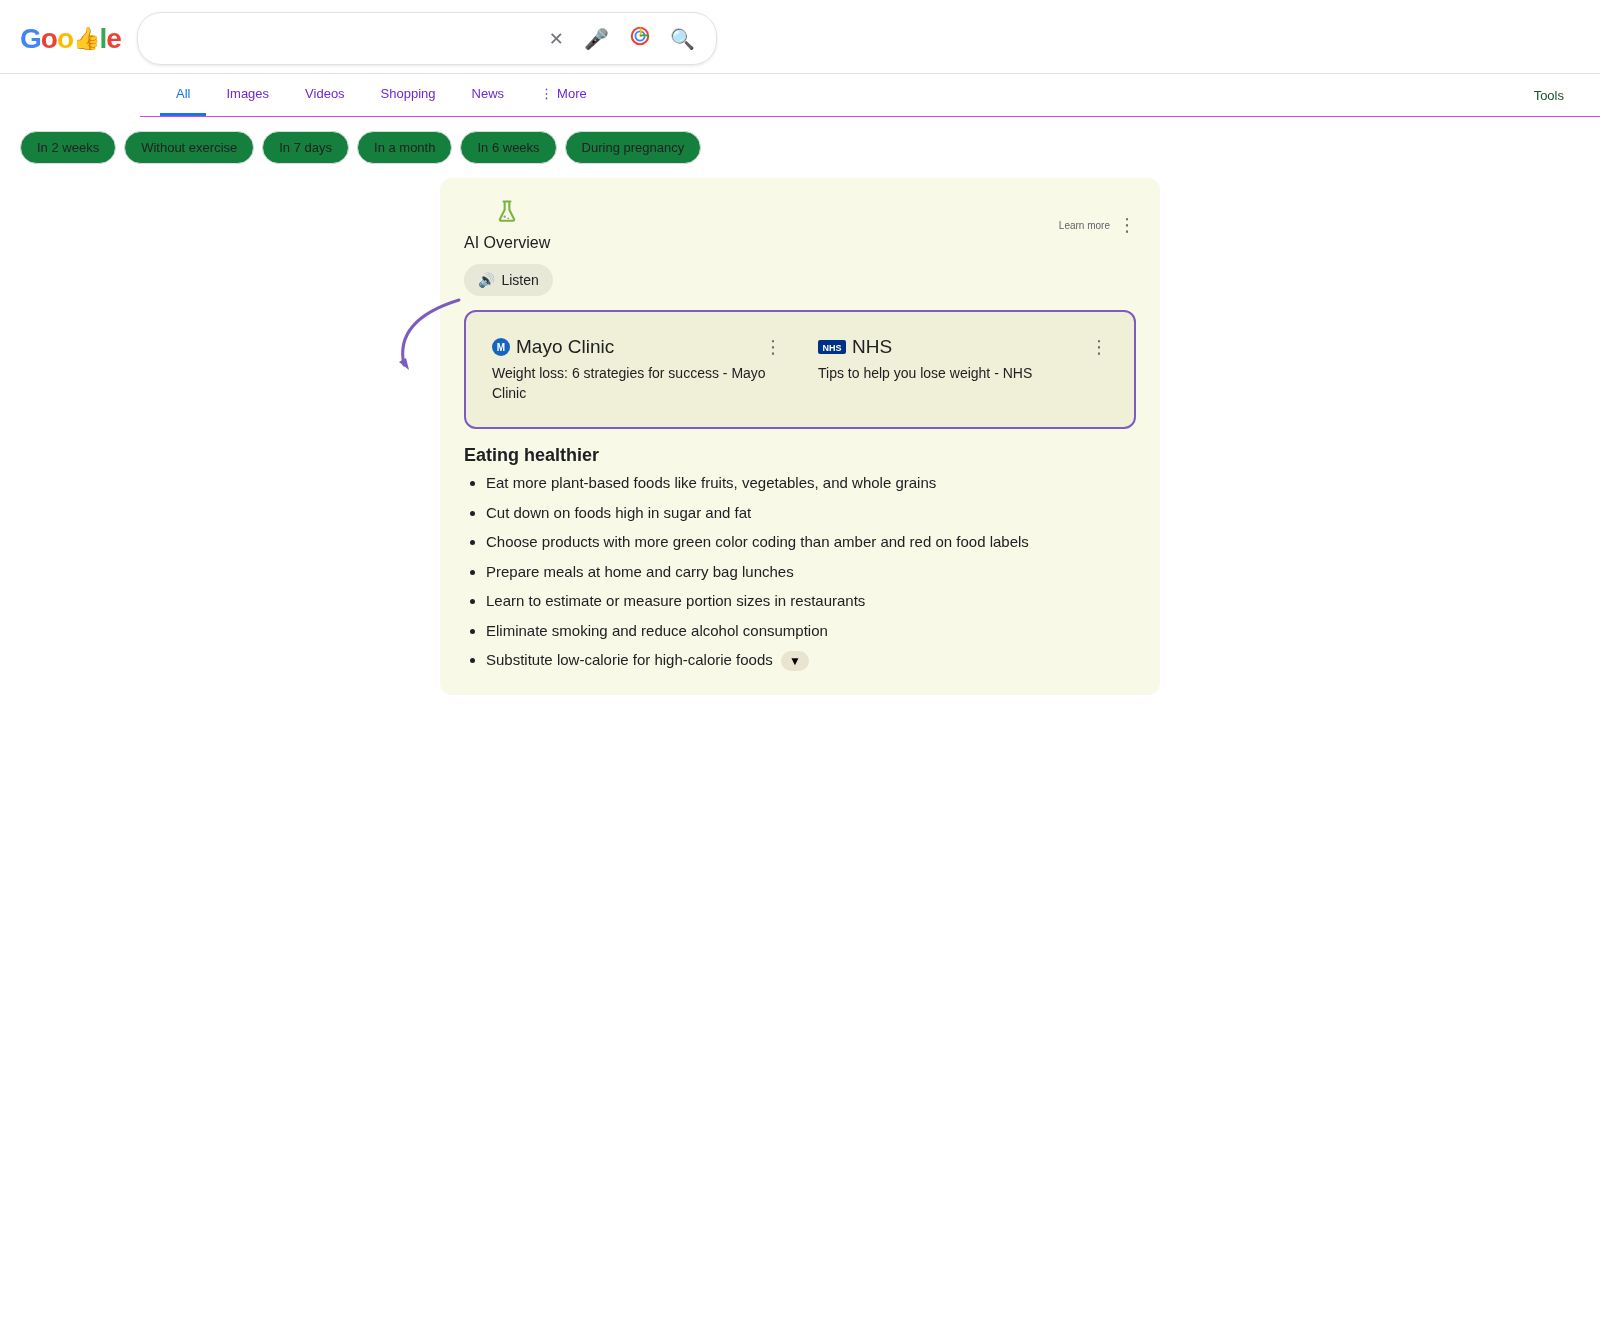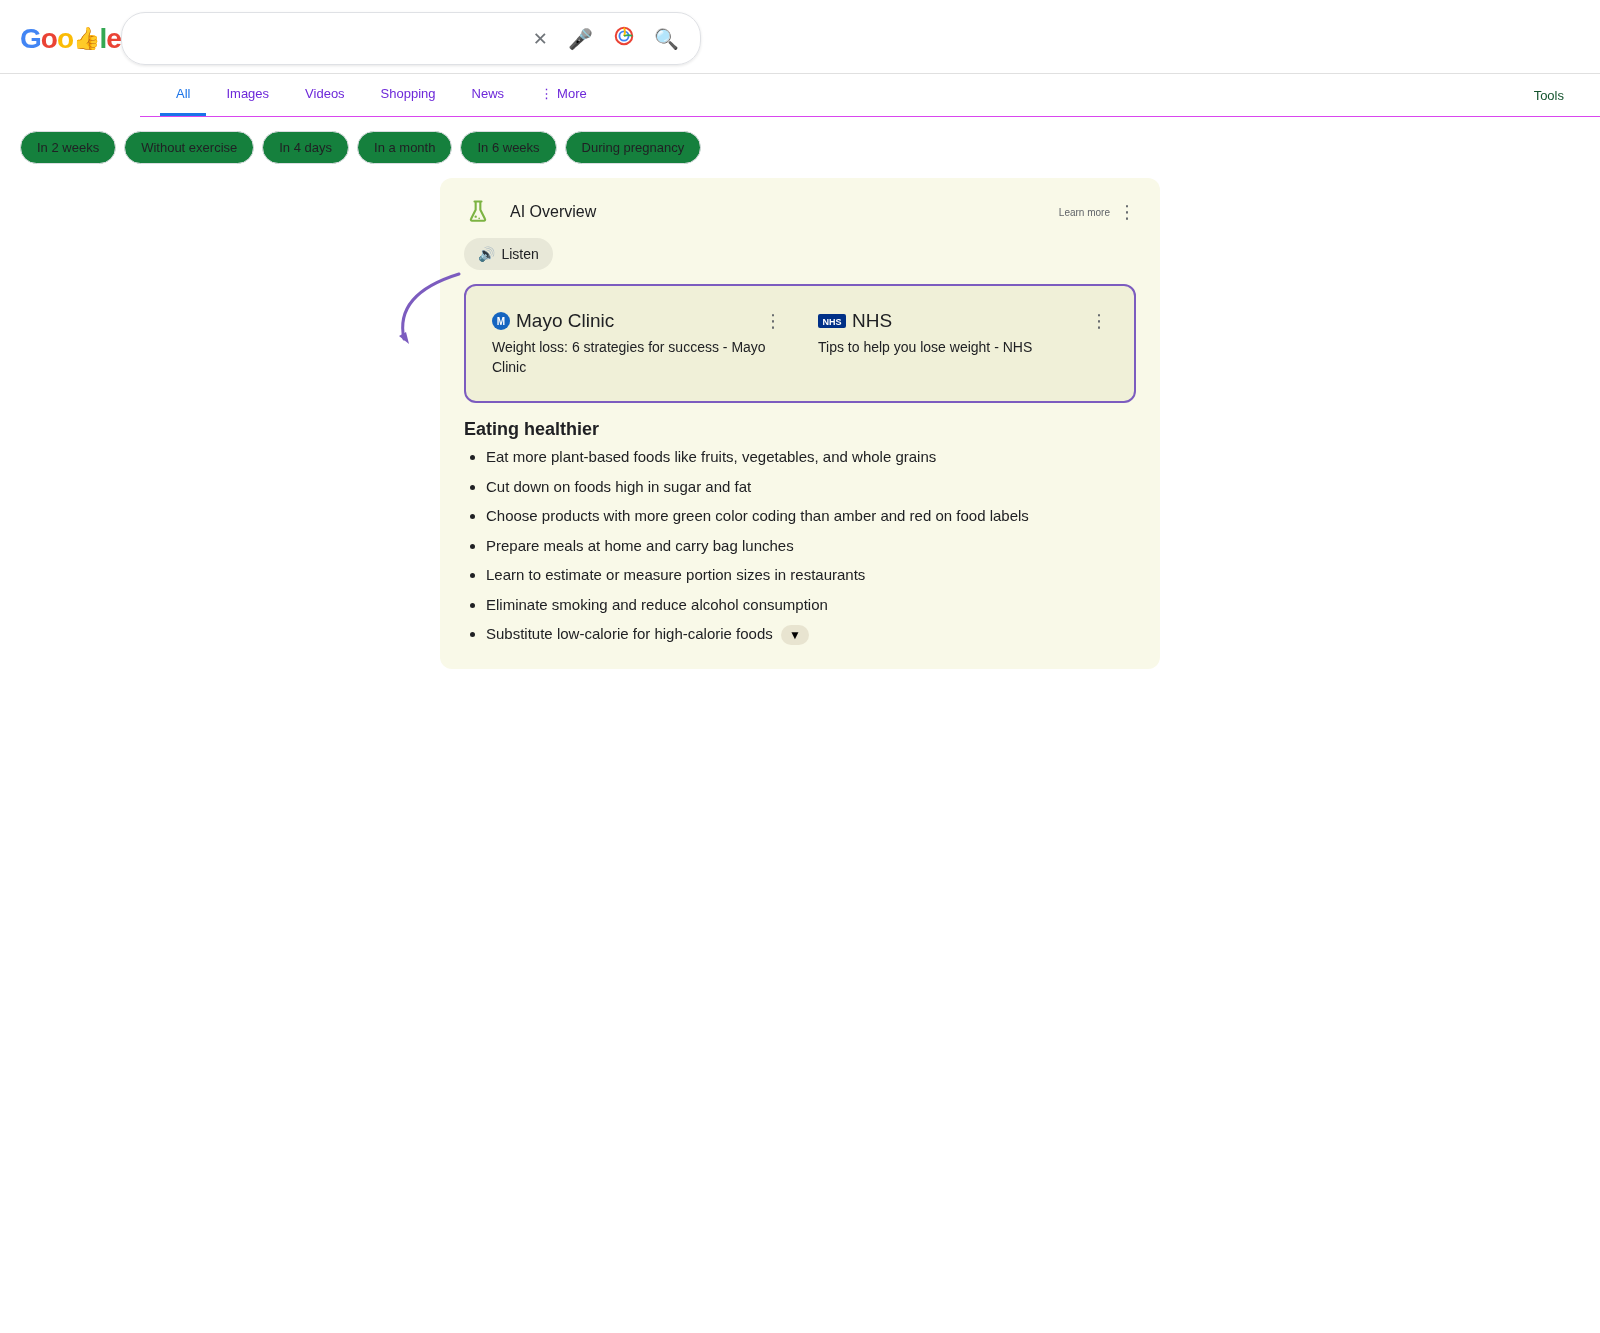--- a/index.html
+++ b/index.html
@@ -8,20 +8,21 @@
       background: #fff;
       color: #202124;
       font-size: 14px;
     }
 
     
     .header {
       display: flex;
       align-items: center;
       padding: 12px 20px 8px 20px;
+      gap: 16px;
       border-bottom: 1px solid #e0e0e0;
     }
     .logo {
       font-size: 28px;
       font-weight: bold;
       letter-spacing: -1px;
       white-space: nowrap;
     }
     .logo .g1 { color: #4285F4; }
     .logo .g2 { color: #EA4335; }
@@ -132,21 +133,22 @@
     }
     .ai-header {
       display: flex;
       align-items: center;
       justify-content: space-between;
       margin-bottom: 12px;
     }
     .ai-header-left {
       display: flex;
       align-items: center;
-      gap: 18px;
+      gap: 8px;
+      flex-direction: column;
     }
     .ai-flask-icon {
       width: 28px;
       height: 28px;
     }
     .ai-title {
       font-size: 16px;
       font-weight: 500;
       color: #202124;
     }
@@ -329,21 +331,21 @@
   <a class="nav-tab">
     <span>⋮</span>
     More
   </a>
   <span class="tools-tab">Tools</span>
 </div>
 
 <div class="chips-row">
   <button class="chip">In 2 weeks</button>
   <button class="chip">Without exercise</button>
-  <button class="chip">In 4 days</button>
+  <button class="chip">In 7 days</button>
   <button class="chip">In a month</button>
   <button class="chip">In 6 weeks</button>
   <button class="chip">During pregnancy</button>
 </div>
 
 <div class="main-content">
 
   <div class="ai-overview-section">
 
     

